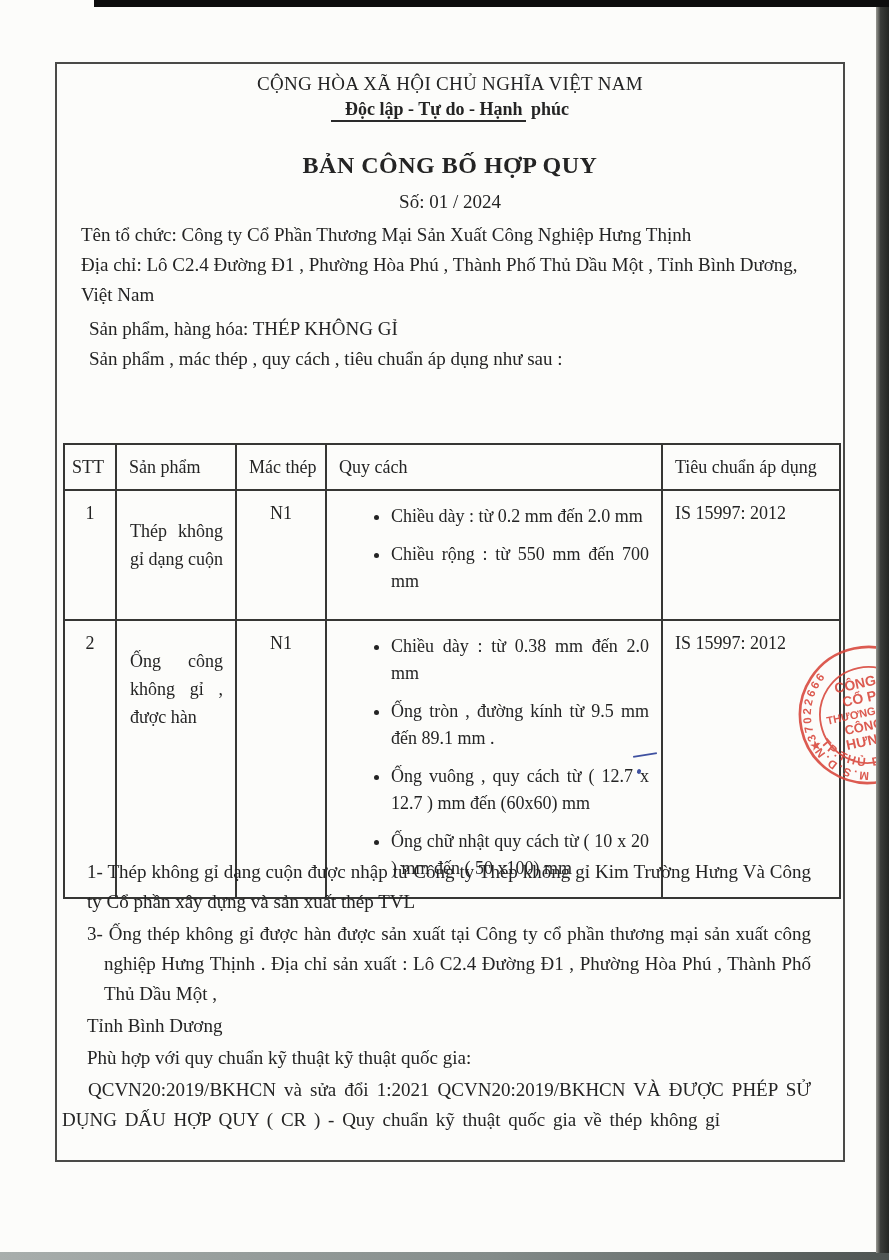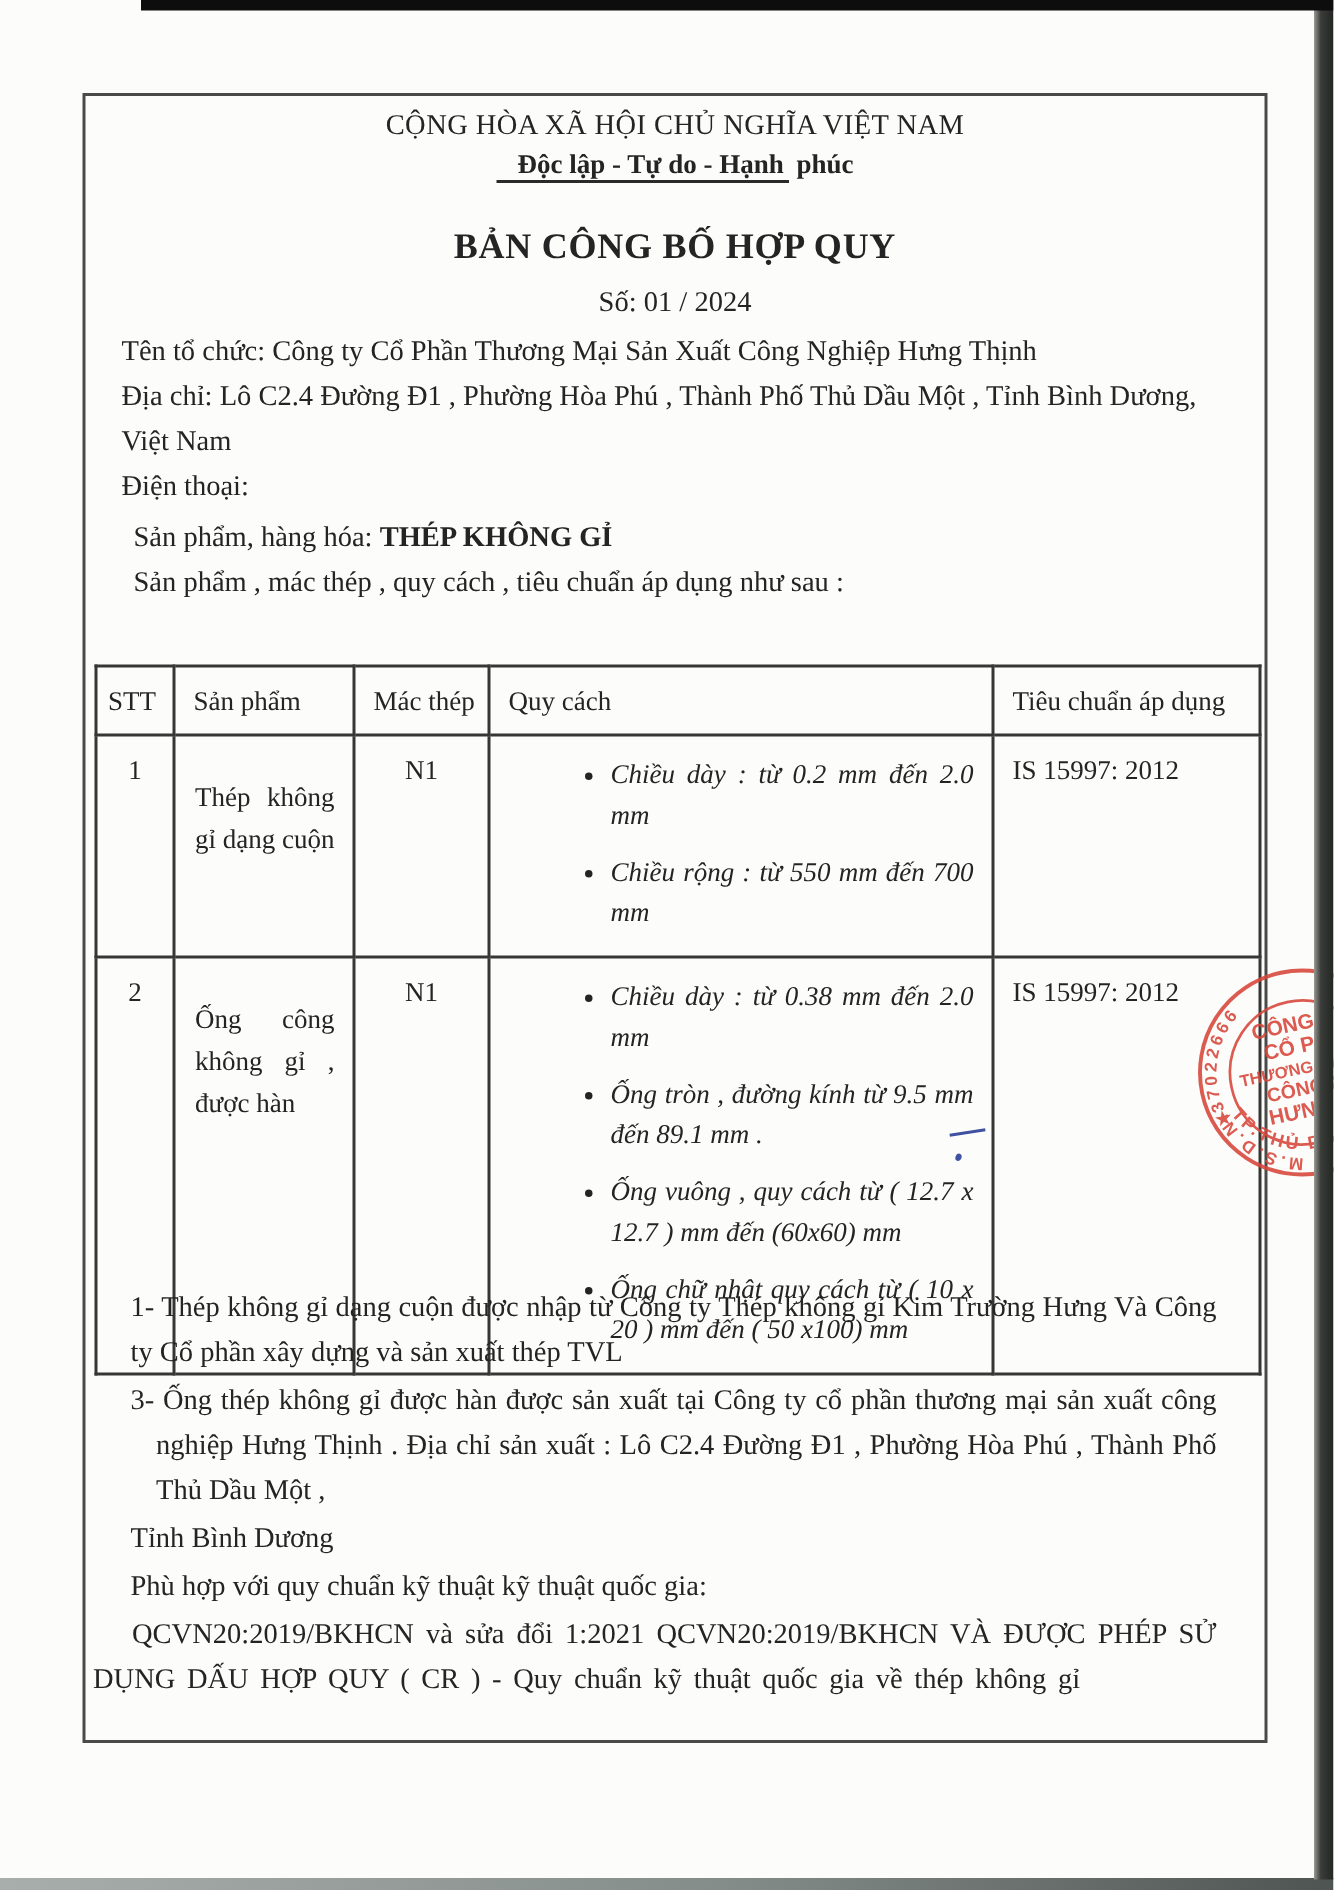--- a/index.html
+++ b/index.html
@@ -31,36 +31,36 @@
   .nat-title { top:9px;  font-size:19px; font-weight:normal; letter-spacing:.3px; }
   .motto     { top:35px; font-size:18px; font-weight:bold; }
   .motto .u  { border-bottom:2px solid #2a2a2a; padding:0 4px 1px 14px; }
   .doc-title { top:88px; font-size:24px; font-weight:bold; letter-spacing:.5px; }
   .doc-no    { top:127px; font-size:19px; }
 
   .info { position:absolute; top:156px; left:24px; right:18px; font-size:19px; line-height:30px; }
   .info .line { margin:0; }
   .info .indent { padding-left:8px; }
   .info .gap-top { margin-top:4px; }
-  .bold { font-weight:bold; }
+  .bold { font-weight:normal; }
 
   
   .spec-table {
     position:absolute; top:379px; left:6px;
     border-collapse:collapse; table-layout:fixed;
     width:777px; font-size:18px;
   }
   .spec-table th, .spec-table td { border:2px solid #363634; font-weight:normal; }
   .spec-table thead th { height:40px; text-align:left; padding:2px 6px 2px 12px; font-size:18px; }
   .spec-table thead th.c { text-align:center; padding-left:2px; }
   .spec-table td { vertical-align:top; }
   .stt-cell { text-align:center; padding-top:12px; }
   .sp-cell  { text-align:justify; padding:26px 12px 6px 13px; line-height:28px; }
   .mac-cell { text-align:center; padding-top:12px; }
-  .quy-cell { padding:4px 12px 4px 16px;font-style:italic; }
+  .quy-cell { padding:4px 12px 4px 0; }
   .quy-cell ul { margin:8px 0 0 0; padding-left:64px; }
   .quy-cell li { margin-bottom:11px; text-align:justify; line-height:27px; }
   .tc-cell  { padding:12px 6px 4px 12px;margin-top:24px; }
   .row-1 td { height:96px; }
   .row-2 td { height:232px; }
 
   
   .notes { position:absolute; top:793px; left:30px; width:724px; font-size:19px; line-height:30px; }
   .notes p { margin:0 0 2px 0; text-align:justify; }
   .note-hang { padding-left:17px; text-indent:-17px; }
@@ -87,21 +87,20 @@
 <div class="frame">
 
   <div class="centered nat-title">CỘNG HÒA XÃ HỘI CHỦ NGHĨA VIỆT NAM</div>
   <div class="centered motto"><span class="u">Độc lập - Tự do - Hạnh</span><span> phúc</span></div>
   <div class="centered doc-title">BẢN CÔNG BỐ HỢP QUY</div>
   <div class="centered doc-no">Số: 01 / 2024</div>
 
   <div class="info">
     <p class="line">Tên tổ chức: Công ty Cổ Phần Thương Mại Sản Xuất Công Nghiệp Hưng Thịnh</p>
     <p class="line">Địa chỉ: Lô C2.4 Đường Đ1 , Phường Hòa Phú , Thành Phố Thủ Dầu Một , Tỉnh Bình Dương, Việt Nam</p>
-    <p class="line">Điện thoại:</p>
     <p class="line indent gap-top"><span>Sản phẩm, hàng hóa: </span><span class="bold">THÉP KHÔNG GỈ</span></p>
     <p class="line indent">Sản phẩm , mác thép , quy cách , tiêu chuẩn áp dụng như sau :</p>
   </div>
 
   <table class="spec-table">
     <colgroup>
       <col style="width:52px">
         <col style="width:120px">
         <col style="width:90px">
         <col style="width:336px">

